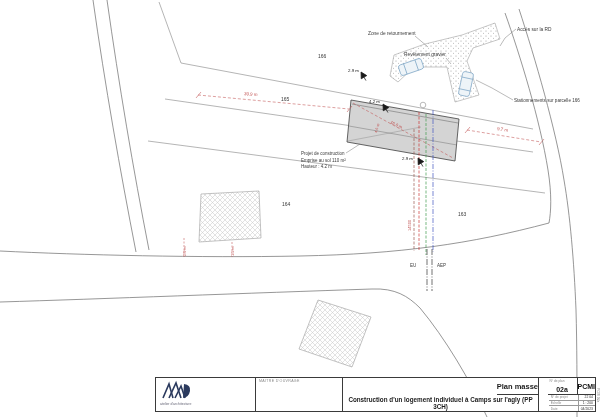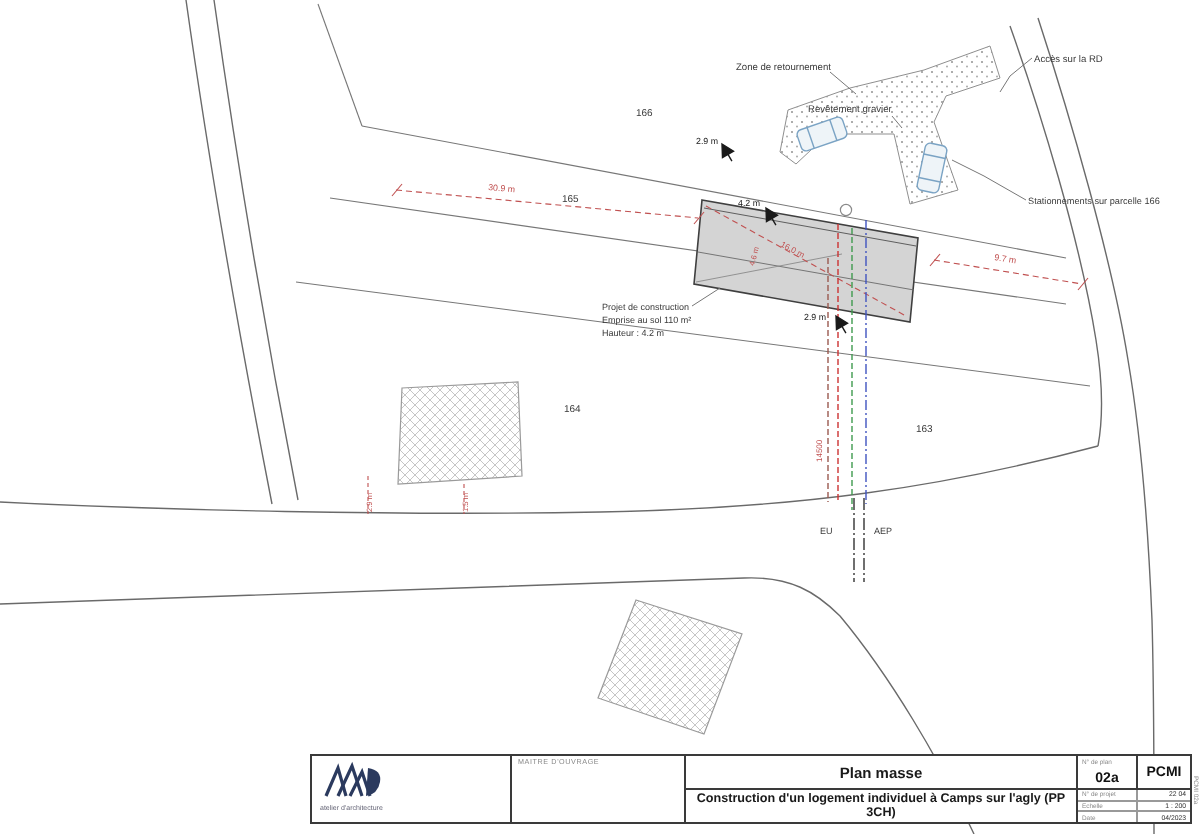--- a/index.html
+++ b/index.html
@@ -3,21 +3,21 @@
 <meta charset="utf-8">
 <style>
   html,body{margin:0;padding:0;background:#e8e8e8;}
   .canvas{position:relative;width:600px;height:417px;background:#ffffff;overflow:hidden;
           font-family:"Liberation Sans",sans-serif;}
   .plan-svg{position:absolute;left:0;top:0;}
 
   
   .tb{position:absolute;left:155px;top:377px;width:441px;height:35px;
       border:1px solid #3a3a3a;display:flex;background:#fff;box-sizing:border-box;}
-  .tb-cell{border-right:1px solid #3a3a3a;box-sizing:border-box;position:relative;}
+  .tb-cell{border-right:1px solid #3a3a3a;box-sizing:border-box;position:relative;align-items:flex-end;}
   .tb-logo{width:100px;display:flex;flex-direction:column;align-items:flex-start;padding:2px 4px;}
   .tb-logo-caption{font-size:3.5px;color:#667;line-height:1.2;}
   .tb-client{width:87px;}
   .tb-client-label{position:absolute;top:1px;left:3px;font-size:3.6px;color:#888;letter-spacing:.3px;}
   .tb-main{width:196px;display:flex;flex-direction:column;}
   .tb-main-row1{height:16px;border-bottom:1px solid #3a3a3a;display:flex;align-items:center;justify-content:center;
                 font-size:7.5px;font-weight:bold;color:#1a1a1a;}
   .tb-main-row2{flex:1;display:flex;align-items:center;justify-content:center;text-align:center;
                 font-size:6.3px;font-weight:bold;color:#1a1a1a;padding:0 2px;}
   .tb-nums{width:56px;display:flex;flex-direction:column;border-right:none;}

